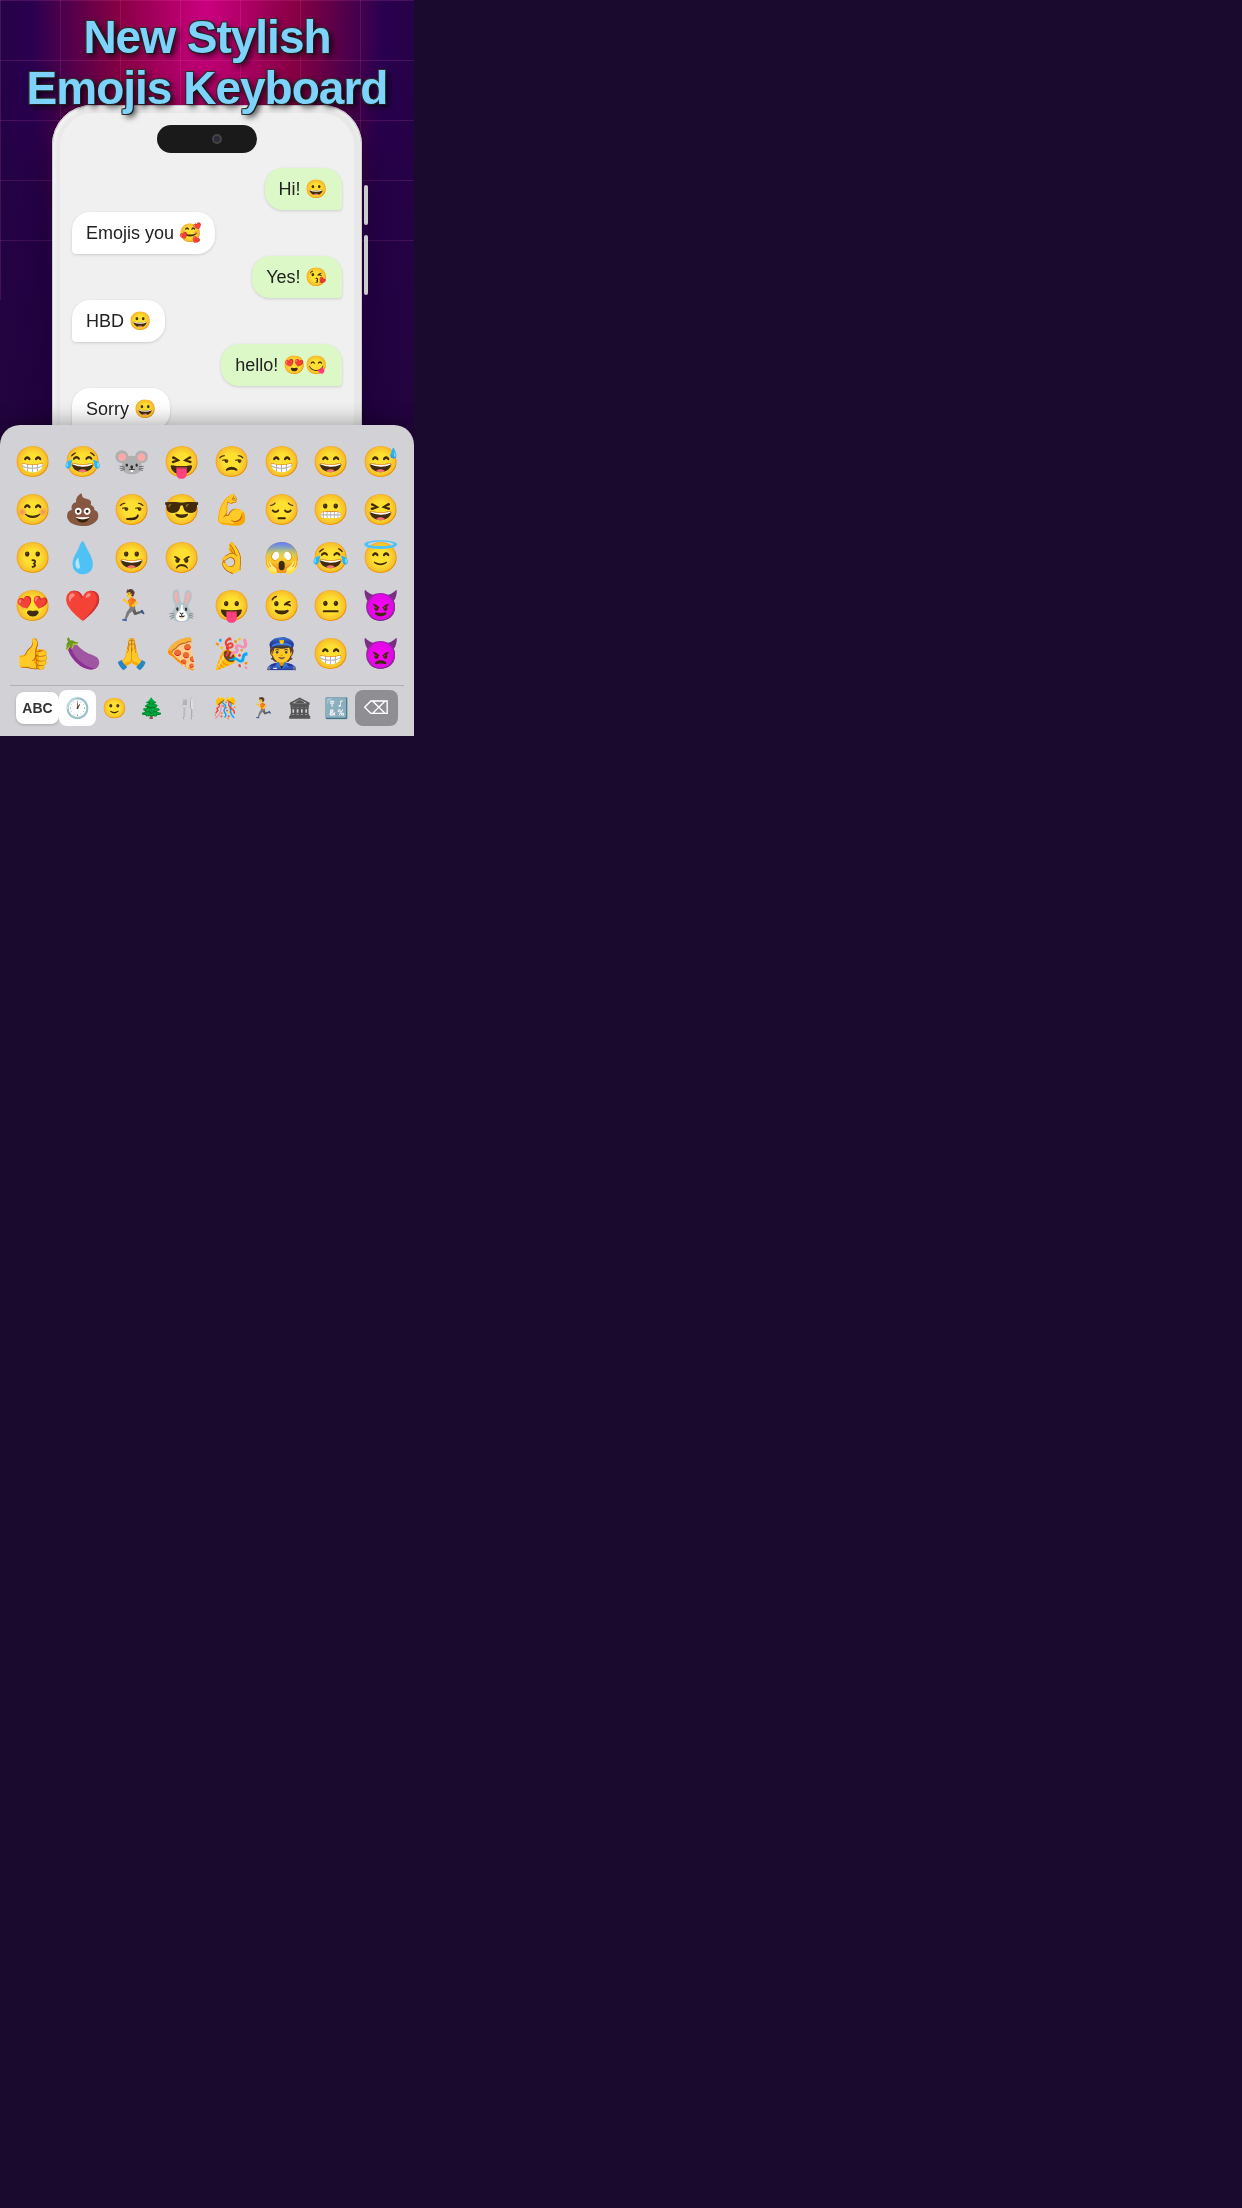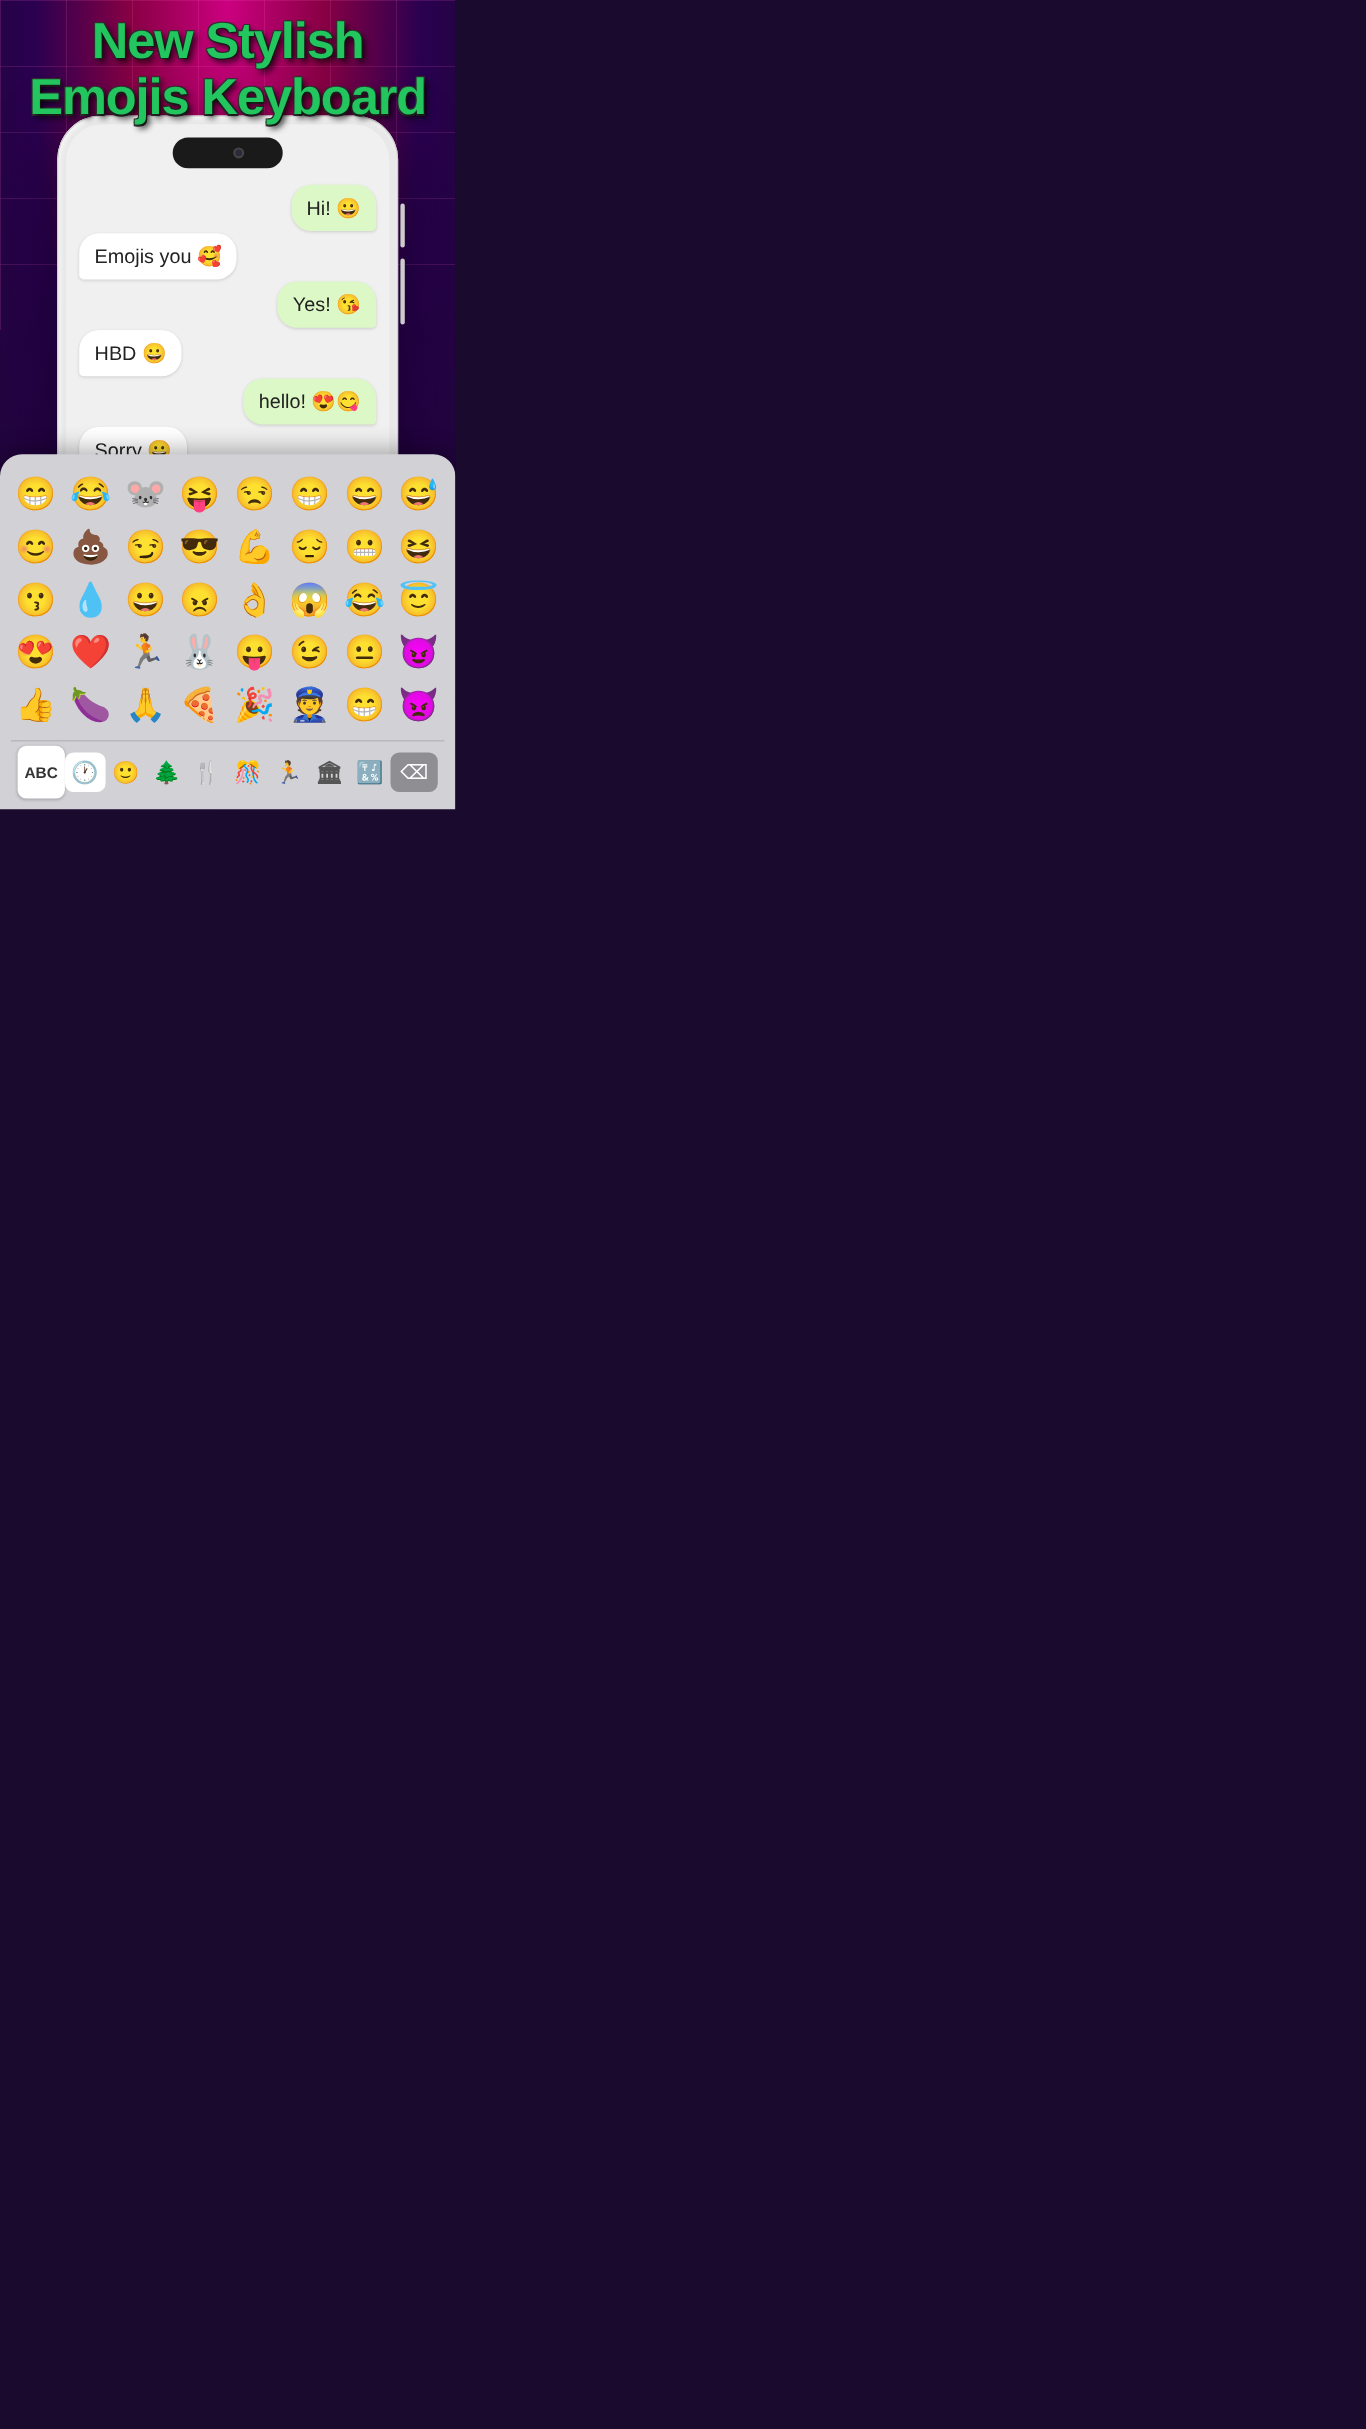--- a/index.html
+++ b/index.html
@@ -38,21 +38,21 @@
       top: 12px;
       left: 0; right: 0;
       text-align: center;
       z-index: 10;
       padding: 0 20px;
     }
 
     .header-title h1 {
       font-size: 46px;
       font-weight: 900;
-      color: #22c55e;
+      color: #7dd3fc;
       text-shadow: 3px 3px 6px rgba(0,0,0,0.8), -1px -1px 0 #333, 1px -1px 0 #333, -1px 1px 0 #333, 1px 1px 0 #333;
       line-height: 1.1;
       letter-spacing: -1px;
     }
 
     .phone-container {
       position: absolute;
       top: 105px;
       left: 50%;
       transform: translateX(-50%);
@@ -211,21 +211,21 @@
       justify-content: center;
       font-size: 18px;
       cursor: pointer;
     }
 
     .abc-key {
       font-size: 14px;
       font-weight: 700;
       color: #333;
       width: 44px;
-      height: 48px;
+      height: 32px;
       background: white;
       border-radius: 8px;
       display: flex;
       align-items: center;
       justify-content: center;
       cursor: pointer;
       box-shadow: 0 1px 3px rgba(0,0,0,0.2);
     }
   </style>
 </head>

